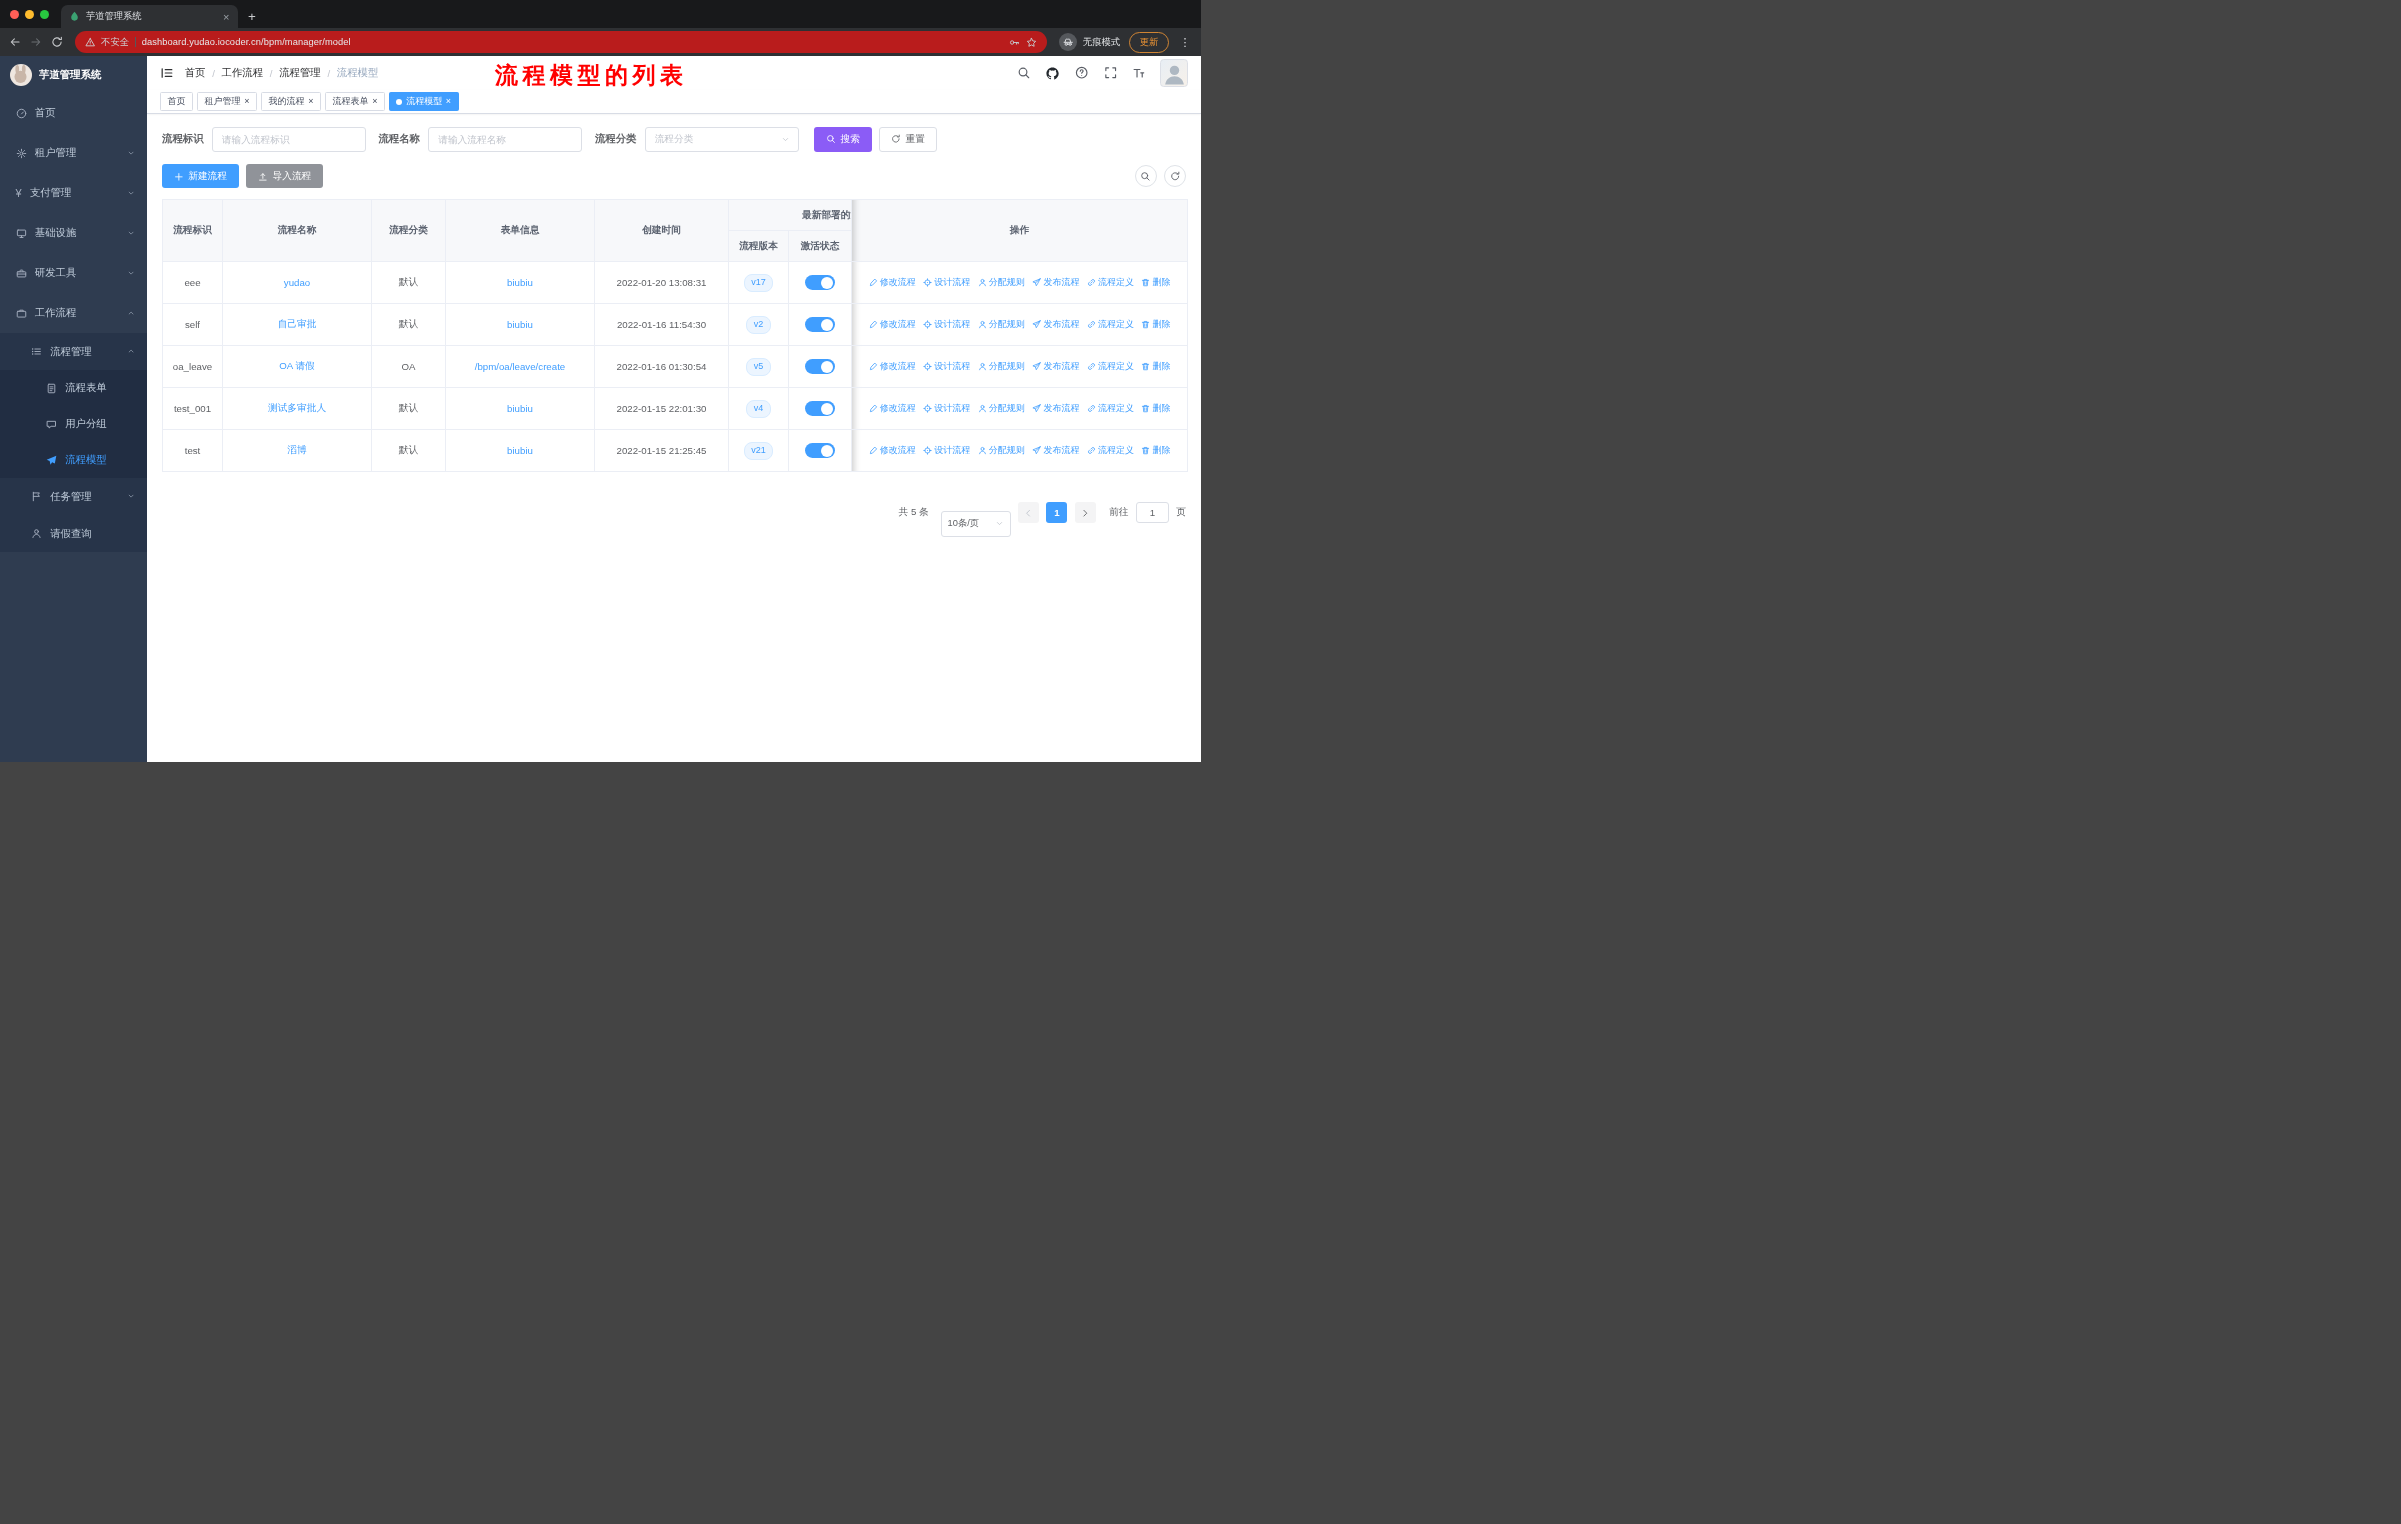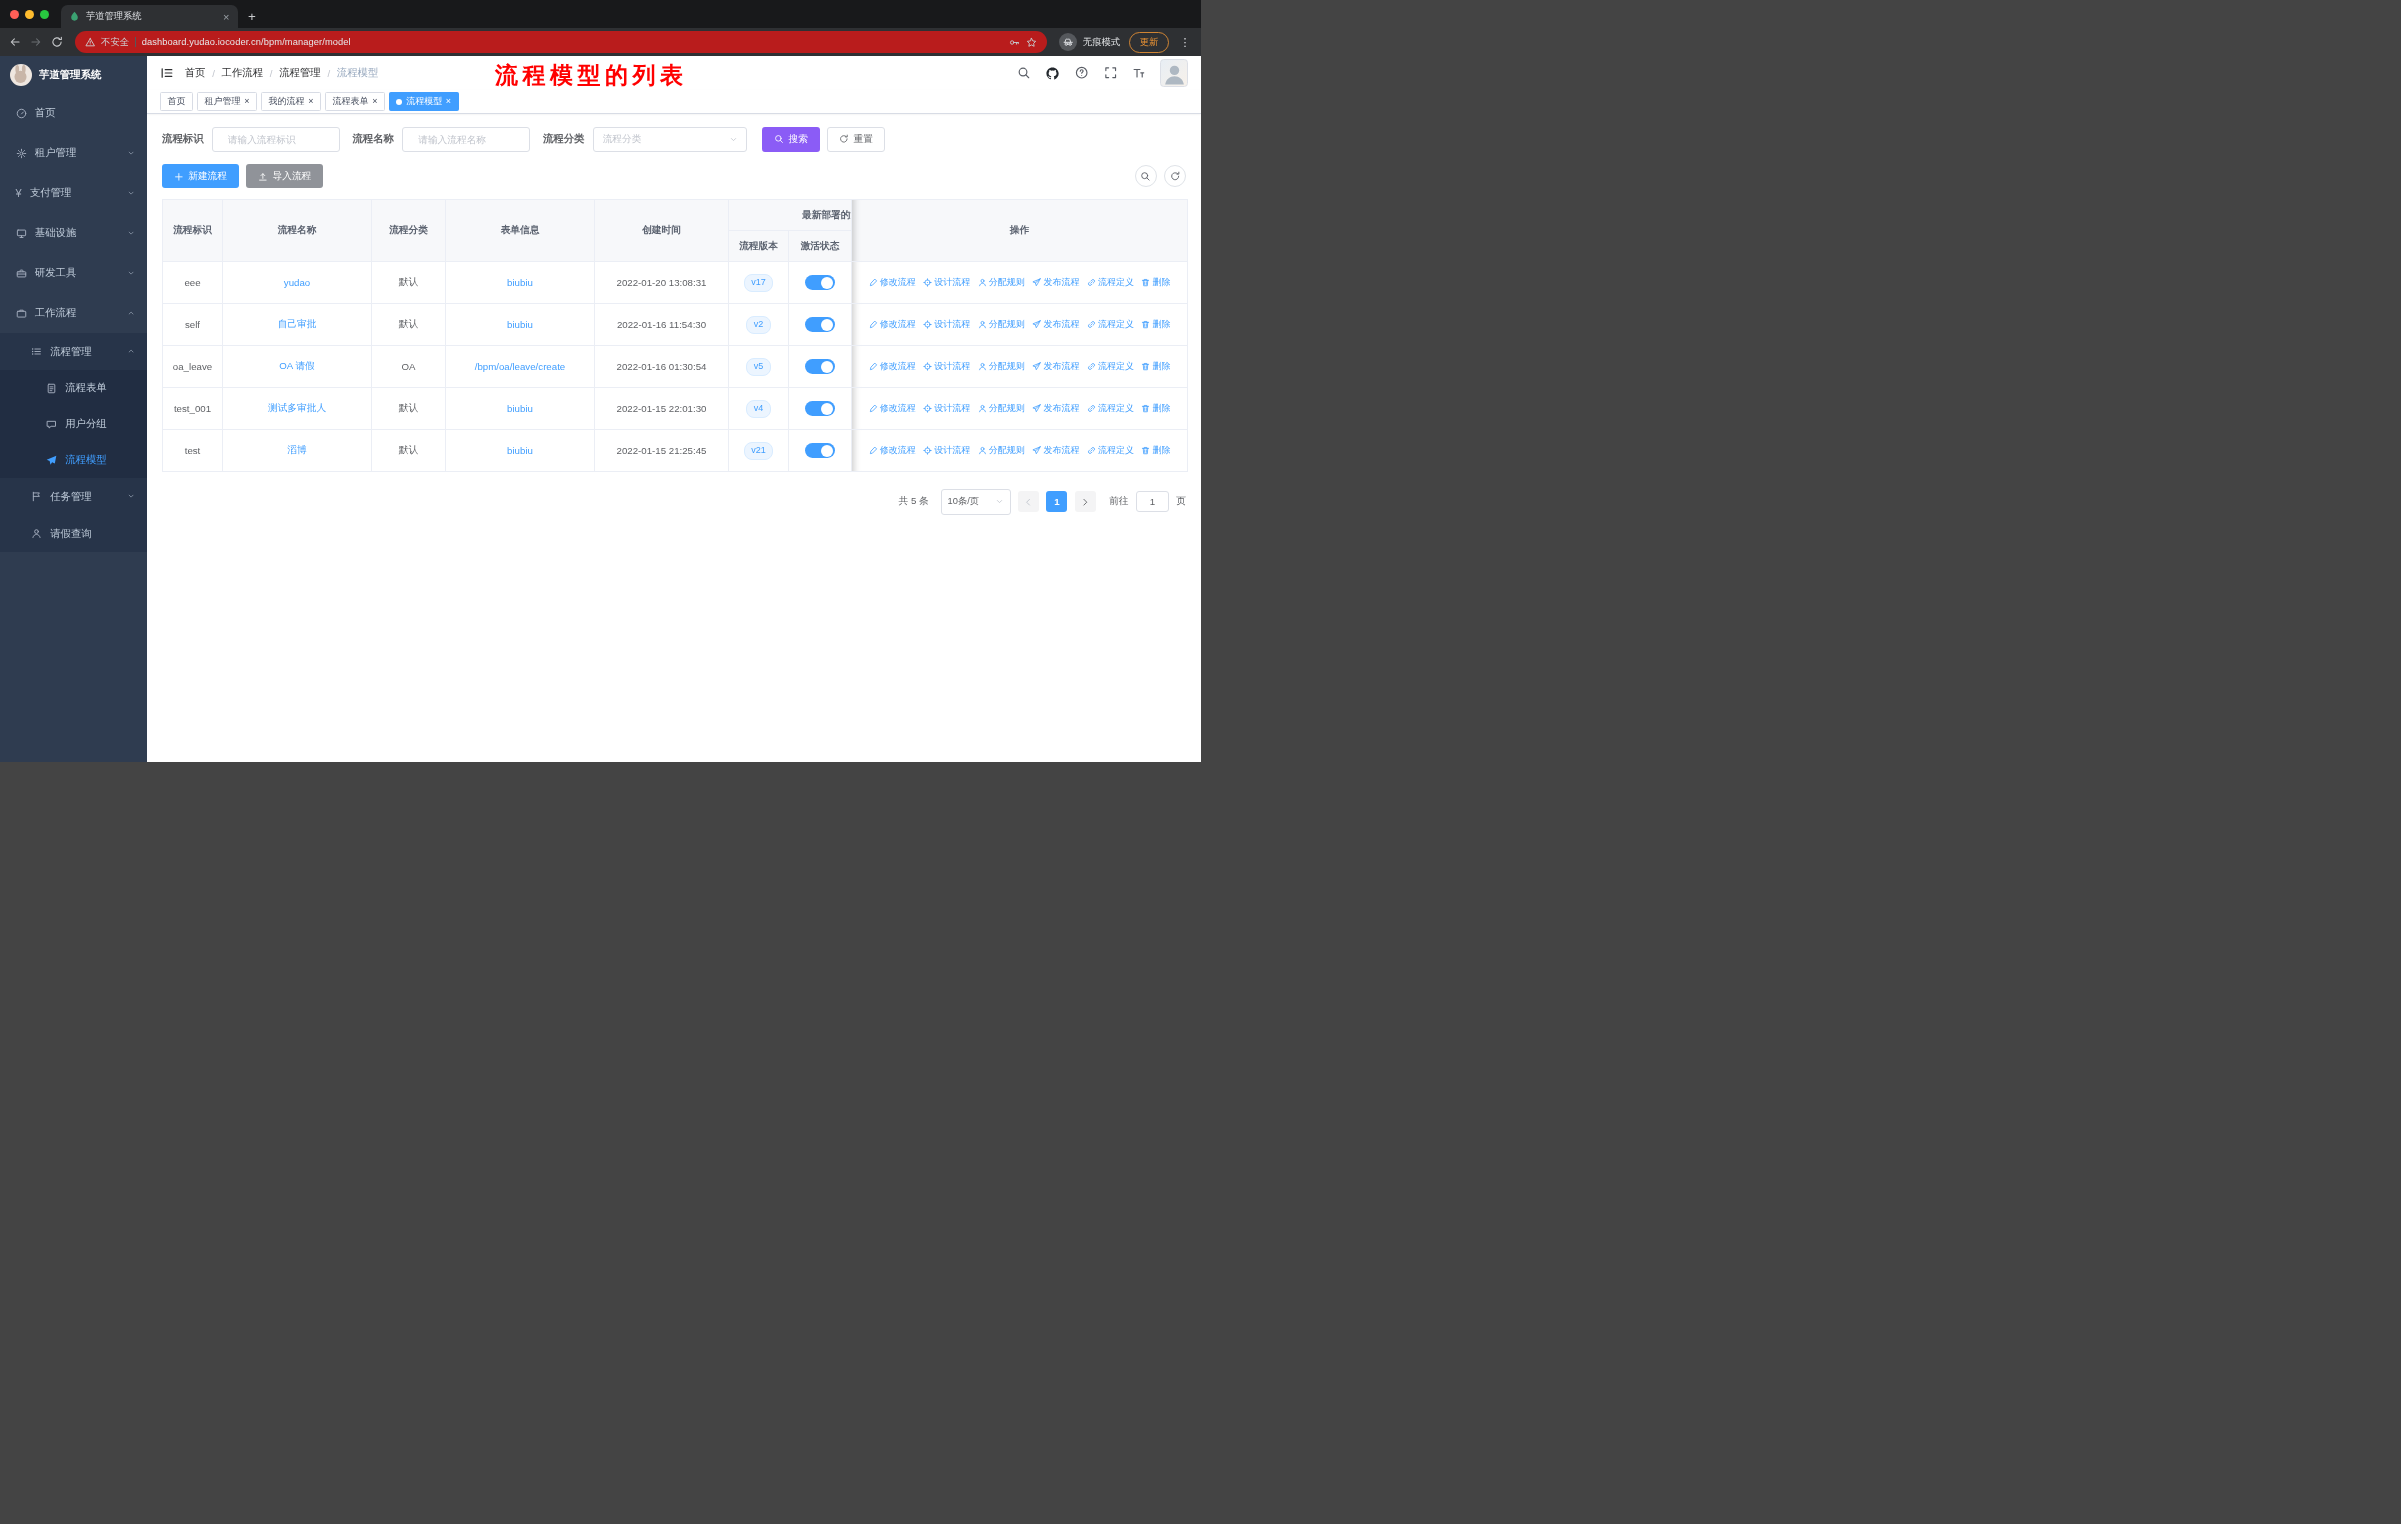--- a/index.html
+++ b/index.html
@@ -68,21 +68,21 @@
   .tag .dot-w{display:none;width:6px;height:6px;border-radius:50%;background:#fff;}
   .tag.active{background:#409eff;border-color:#409eff;color:#fff;}
   .tag.active .dot-w{display:inline-block;}
   .tag-close{font-size:9px;line-height:1;}
 
   
   .content{flex:1;padding:12.7px 15px;overflow:hidden;}
   .filters{display:flex;align-items:center;}
   .f-group{display:flex;align-items:center;gap:8.2px;margin-right:12.7px;}
   .f-label{font-size:10.4px;color:#606266;font-weight:700;white-space:nowrap;}
-  .f-input{width:128px;height:25px;border:0.7px solid #dcdfe6;border-radius:3px;padding:0 15px;font-size:9.7px;color:#606266;outline:none;font-family:inherit;background:#fff;}
+  .f-input{width:154px;height:25px;border:0.7px solid #dcdfe6;border-radius:3px;padding:0 9px;font-size:9.7px;color:#606266;outline:none;font-family:inherit;background:#fff;}
   .f-input::placeholder{color:#c0c4cc;}
   .f-select{width:154px;height:25px;border:0.7px solid #dcdfe6;border-radius:3px;padding:0 7.4px 0 9px;display:flex;align-items:center;justify-content:space-between;color:#c0c4cc;font-size:9.7px;cursor:pointer;background:#fff;}
   .sel-arrow{font-size:9px;color:#c0c4cc;}
   .btn{display:inline-flex;align-items:center;gap:4.5px;height:25px;padding:0 11px;border-radius:3px;font-size:9.7px;border:0.7px solid transparent;cursor:pointer;font-family:inherit;white-space:nowrap;}
   .btn .icon{font-size:9.7px;}
   .btn-search{background:#8b5cf6;color:#fff;margin-left:3px;align-items:center;}
   .btn-reset{background:#fff;border-color:#dcdfe6;color:#606266;margin-left:7.4px;}
   .toolbar-row{display:flex;align-items:center;margin-top:12.7px;}
   .btn-create{background:#409eff;color:#fff;height:24px;}
   .btn-import{background:#909399;color:#fff;height:24px;margin-left:7.4px;}
@@ -103,21 +103,21 @@
   .switch .knob{position:absolute;top:1.5px;left:1.5px;width:12px;height:12px;border-radius:50%;background:#fff;}
   .switch.on .knob{left:16.4px;}
   th.c-ops,td.c-ops{box-shadow:inset 9px 0 7.4px -7.4px rgba(0,0,0,.22);}
   td.c-ops{padding:0 1.5px;white-space:nowrap;}
   .op-link{display:inline-flex;align-items:center;gap:2.2px;color:#409eff;font-size:9px;margin:0 3.7px;cursor:pointer;white-space:nowrap;}
   .op-link .icon{font-size:9px;}
 
   
   .pagination{display:flex;align-items:center;justify-content:flex-end;gap:7.4px;margin-top:16.4px;font-size:9.7px;color:#606266;}
   .pg-total{margin-right:4.5px;}
-  .pg-select{width:70px;height:21px;border:0.7px solid #dcdfe6;border-radius:3px;display:flex;align-items:center;justify-content:space-between;padding:12px 6px;font-size:9.3px;color:#606266;background:#fff;cursor:pointer;}
+  .pg-select{width:70px;height:21px;border:0.7px solid #dcdfe6;border-radius:3px;display:flex;align-items:center;justify-content:space-between;padding:12px 6px;font-size:9.3px;color:#606266;background:#fff;cursor:pointer;margin-top:22px;}
   .pg-btn{min-width:21px;height:21px;border:none;border-radius:3px;background:#f4f4f5;color:#606266;font-size:10.4px;display:flex;align-items:center;justify-content:center;cursor:pointer;font-family:inherit;}
   .pg-btn.prev{color:#c0c4cc;}
   .pg-btn.page{background:#409eff;color:#fff;font-weight:700;font-size:9.7px;}
   .goto-label{margin-left:6px;}
   .goto-input{width:33px;height:21px;border:0.7px solid #dcdfe6;border-radius:3px;text-align:center;font-size:9.7px;color:#606266;outline:none;font-family:inherit;}
 </style>
 </head>
 <body>
 
 <div class="screen">

